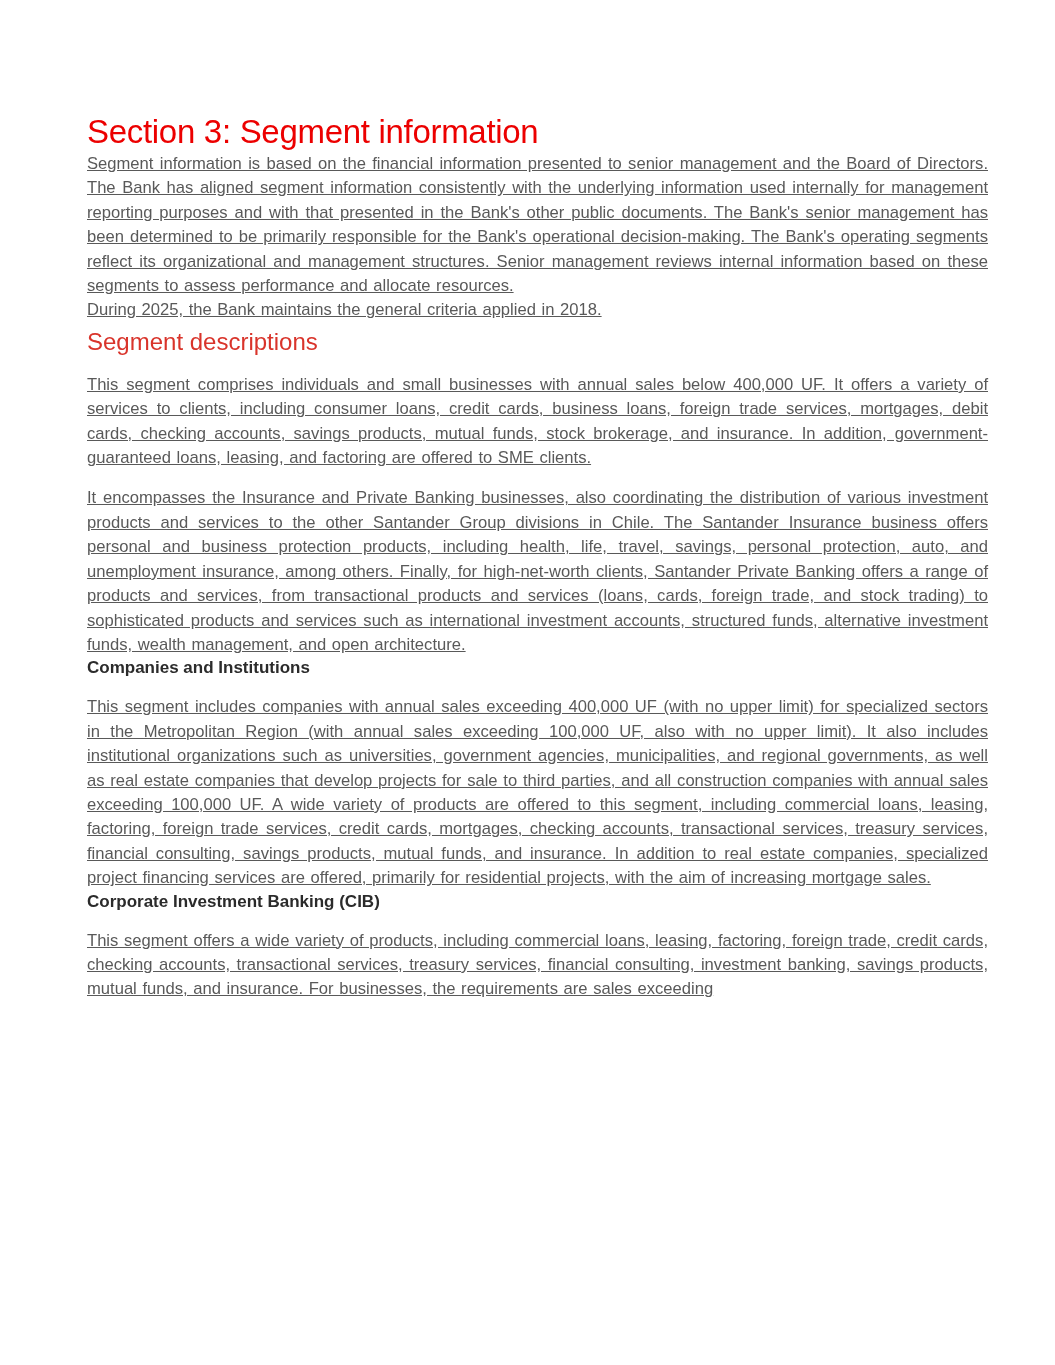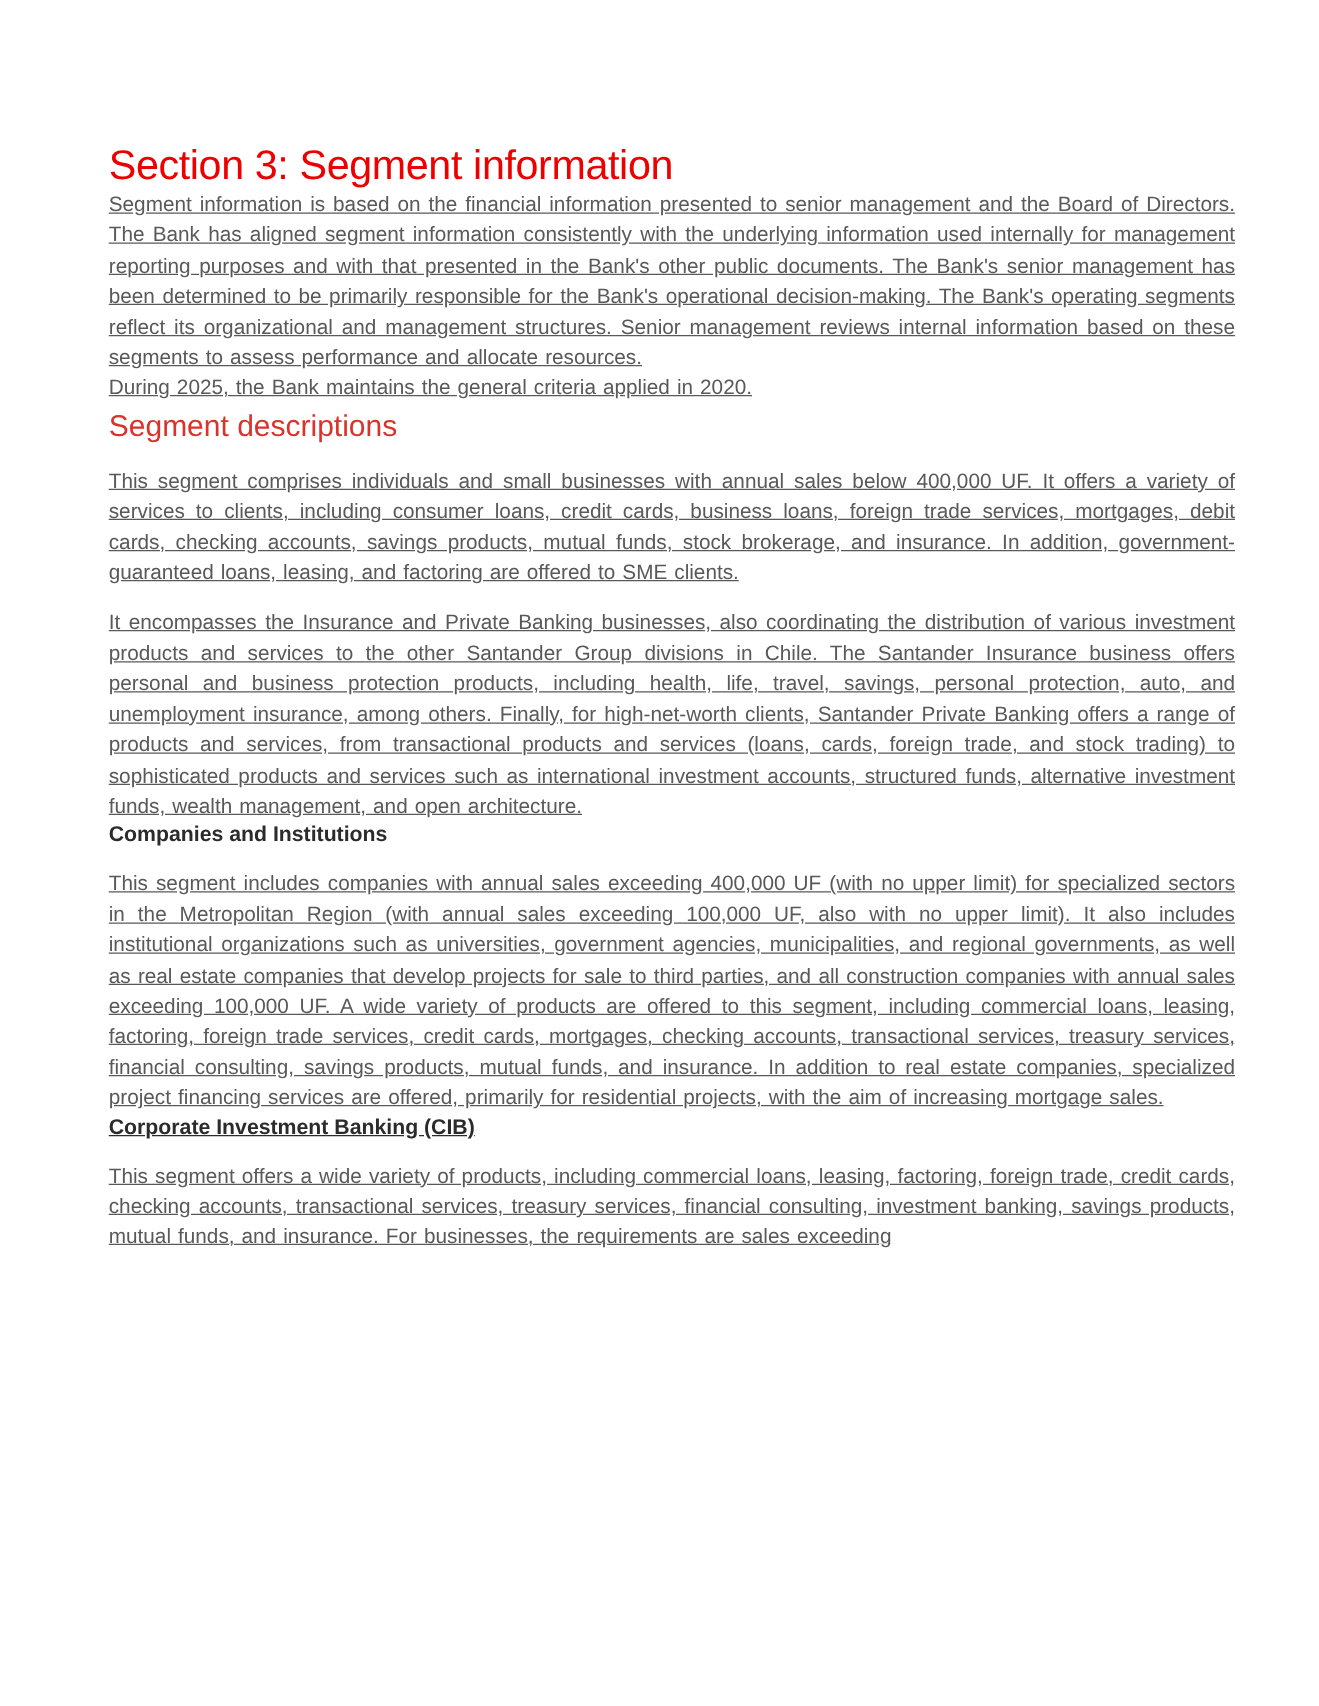--- a/index.html
+++ b/index.html
@@ -47,42 +47,42 @@
   h3.segment-heading {
     margin: 0;
     font-size: 17px;
     line-height: 22px;
     font-weight: 700;
     color: #2b2b2b;
   }
   .seg-h-1 { margin-top: 22px; }
   .seg-h-2 { margin-top: 35px; }
   .seg-h-3 { margin-top: 22px; }
-  .seg-h-4 { margin-top: 19px; text-decoration: underline; }
+  .seg-h-4 { margin-top: 19px; }
   .segment-body { margin-top: 16px !important; }
   .page-number {
     position: absolute;
     top: 1278px;
     right: 67px;
     font-size: 22px;
     line-height: 22px;
     color: #a16207;
     font-style: italic;
   }
 </style>
 </head>
 <body>
 
 <div class="page">
 
   <h1 class="doc-title">Section 3: Segment information</h1>
 
   <p class="body-text intro-p1">Segment information is based on the financial information presented to senior management and the Board of Directors. The Bank has aligned segment information consistently with the underlying information used internally for management reporting purposes and with that presented in the Bank's other public documents. The Bank's senior management has been determined to be primarily responsible for the Bank's operational decision-making. The Bank's operating segments reflect its organizational and management structures. Senior management reviews internal information based on these segments to assess performance and allocate resources.</p>
 
-  <p class="body-text intro-p2">During 2025, the Bank maintains the general criteria applied in 2020.</p>
+  <p class="body-text intro-p2">During 2025, the Bank maintains the general criteria applied in 2018.</p>
 
   <h2 class="section-subheading">Segment descriptions</h2>
 
   <p class="body-text segment-body">This segment comprises individuals and small businesses with annual sales below 400,000 UF. It offers a variety of services to clients, including consumer loans, credit cards, business loans, foreign trade services, mortgages, debit cards, checking accounts, savings products, mutual funds, stock brokerage, and insurance. In addition, government-guaranteed loans, leasing, and factoring are offered to SME clients.</p>
 
   <p class="body-text segment-body">It encompasses the Insurance and Private Banking businesses, also coordinating the distribution of various investment products and services to the other Santander Group divisions in Chile. The Santander Insurance business offers personal and business protection products, including health, life, travel, savings, personal protection, auto, and unemployment insurance, among others. Finally, for high-net-worth clients, Santander Private Banking offers a range of products and services, from transactional products and services (loans, cards, foreign trade, and stock trading) to sophisticated products and services such as international investment accounts, structured funds, alternative investment funds, wealth management, and open architecture.</p>
 
   <h3 class="segment-heading seg-h-3">Companies and Institutions</h3>
   <p class="body-text segment-body">This segment includes companies with annual sales exceeding 400,000 UF (with no upper limit) for specialized sectors in the Metropolitan Region (with annual sales exceeding 100,000 UF, also with no upper limit). It also includes institutional organizations such as universities, government agencies, municipalities, and regional governments, as well as real estate companies that develop projects for sale to third parties, and all construction companies with annual sales exceeding 100,000 UF. A wide variety of products are offered to this segment, including commercial loans, leasing, factoring, foreign trade services, credit cards, mortgages, checking accounts, transactional services, treasury services, financial consulting, savings products, mutual funds, and insurance. In addition to real estate companies, specialized project financing services are offered, primarily for residential projects, with the aim of increasing mortgage sales.</p>
 

